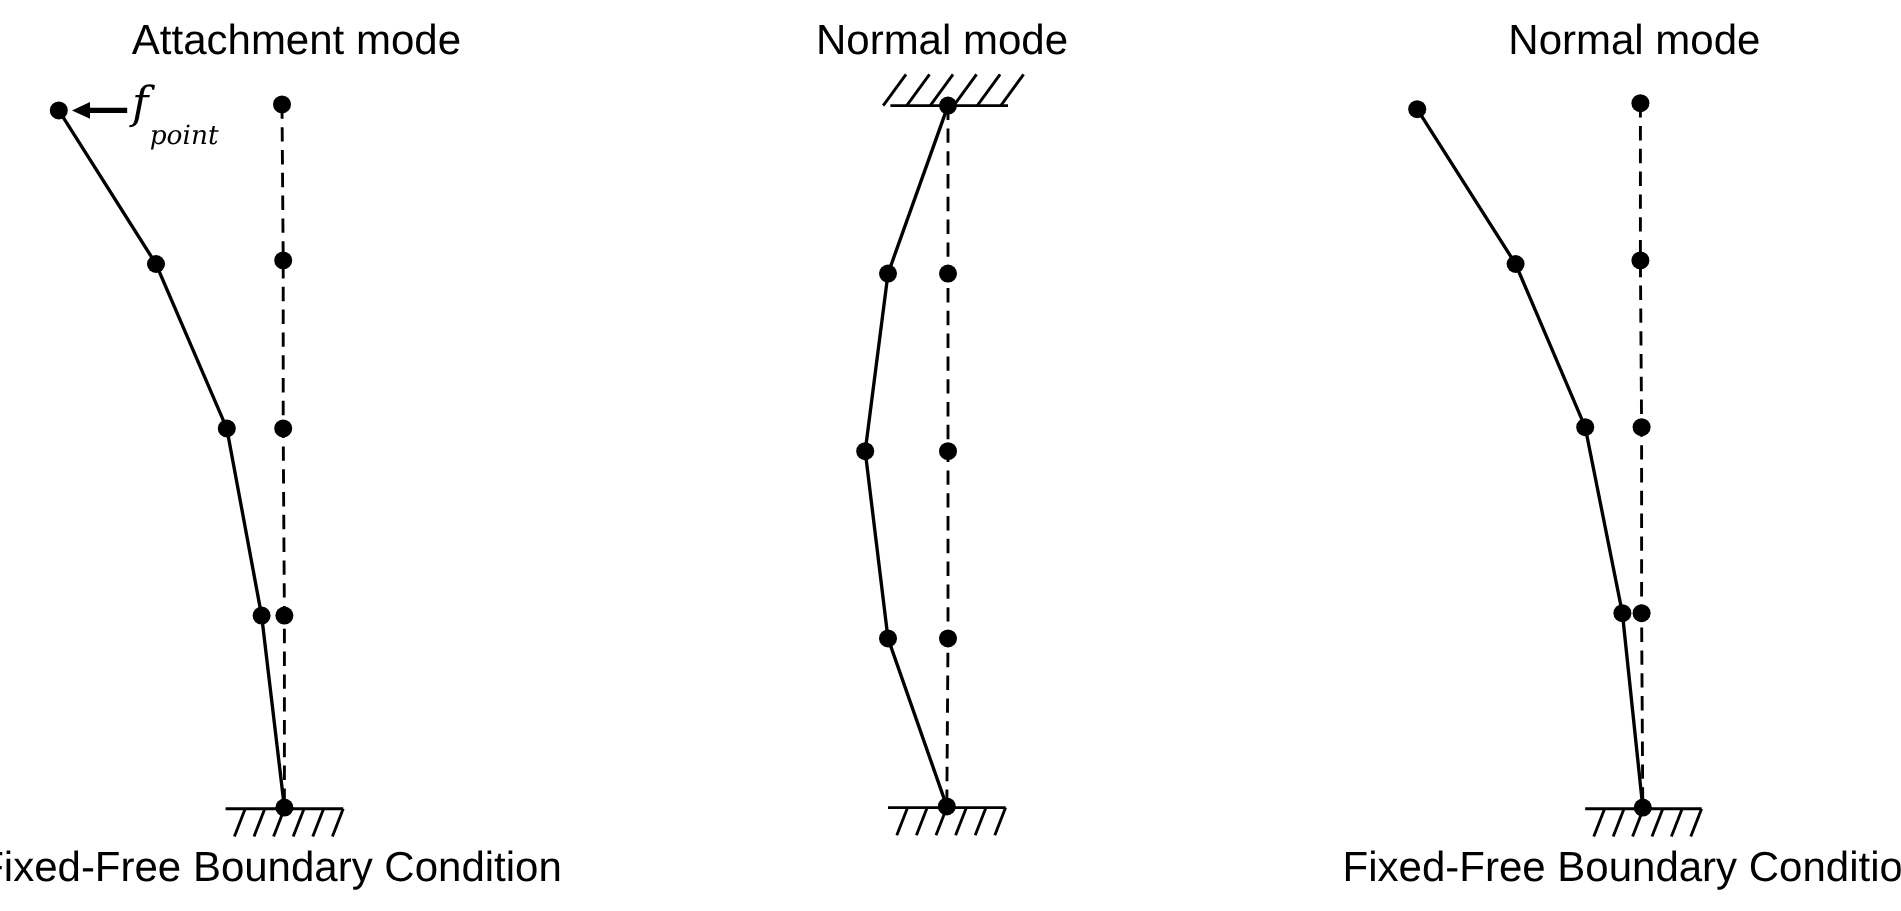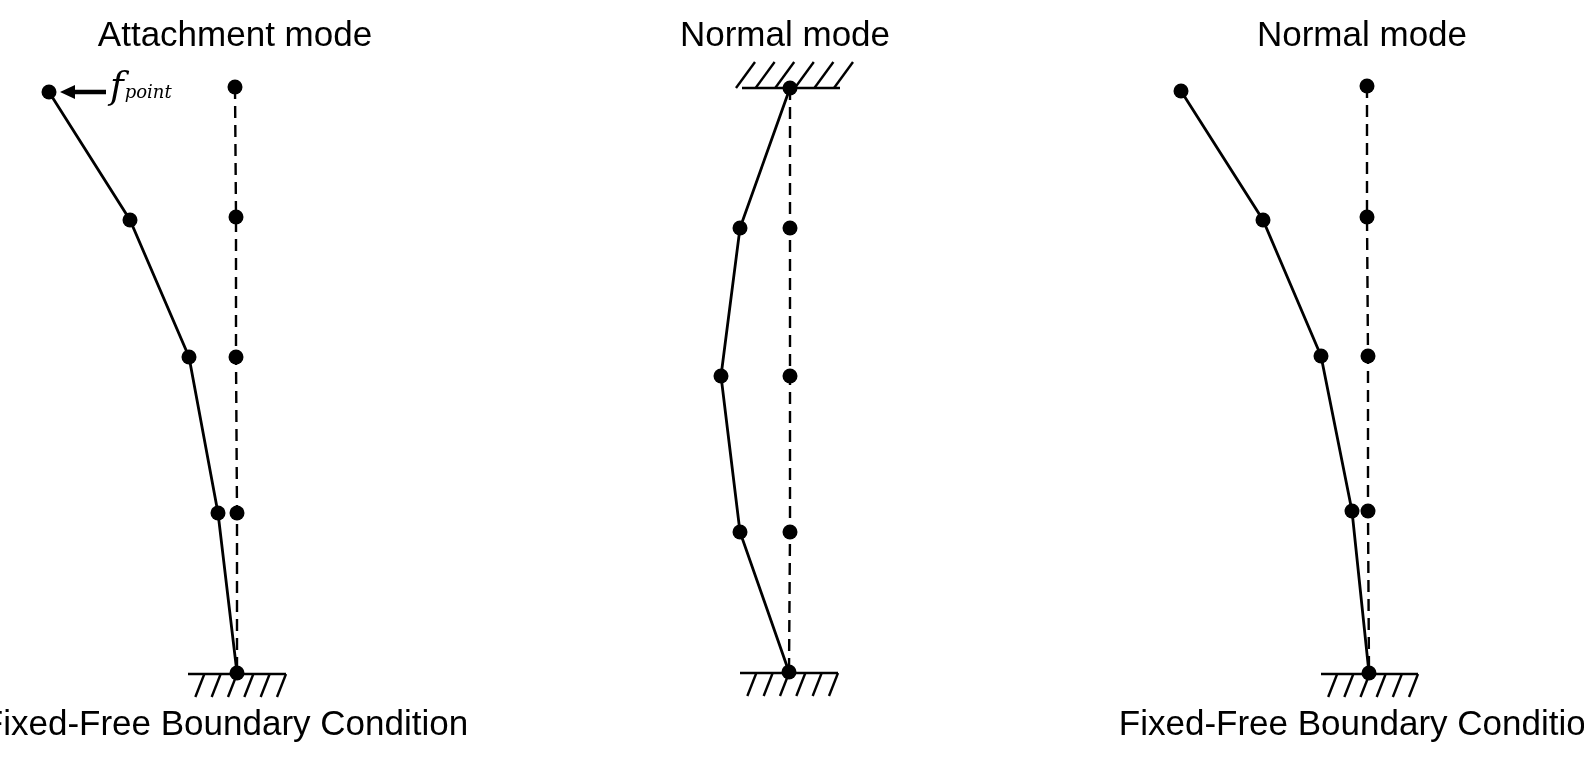--- a/index.html
+++ b/index.html
@@ -13,21 +13,21 @@
   .fig svg{position:absolute;left:0;top:0;}
   .panel-title{
     position:absolute;
     top:16px;
     transform:translateX(-50%);
     font-size:35px;
     line-height:1;
     color:#000;
     white-space:nowrap;
   }
-  .t0{left:235px;}
+  .t0{left:247px;}
   .t1{left:785px;}
   .t2{left:1362px;}
   .boundary-label{
     position:absolute;
     top:705px;
     transform:translateX(-50%);
     font-size:35px;
     line-height:1;
     color:#000;
     white-space:nowrap;
@@ -40,23 +40,23 @@
     left:110px;
     top:67px;
     font-family:"DejaVu Serif", serif;
     font-style:italic;
     font-size:37px;
     line-height:1;
     color:#000;
     white-space:nowrap;
   }
   .fpoint .fsub{
-    font-size:18px;
+    font-size:22px;
     position:relative;
-    top:0;
+    top:22px;
     margin-left:1px;
   }
 </style>
 </head>
 <body>
 
 <div class="fig">
 
   <svg id="diagram" width="1584" height="759" viewBox="0 0 1584 759">
       <g>

